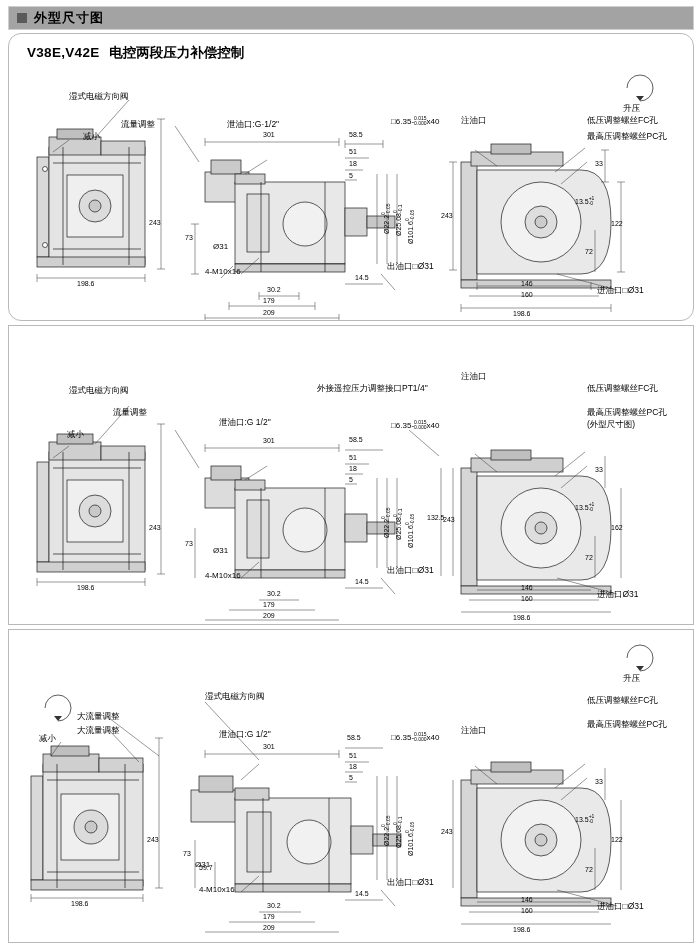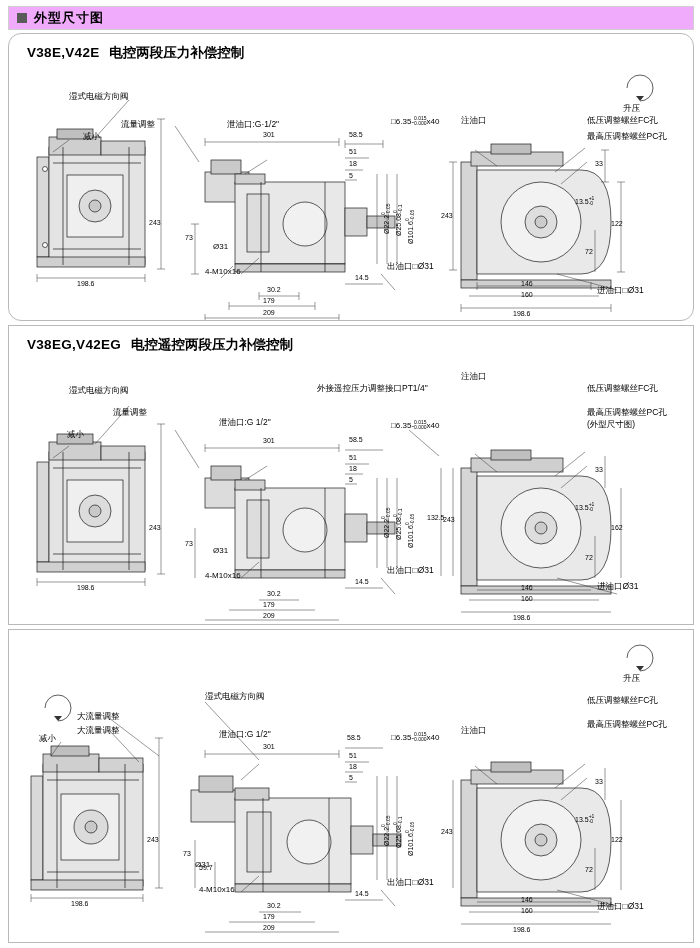--- a/index.html
+++ b/index.html
@@ -8,21 +8,21 @@
     background:#ffffff;
     font-family:"Liberation Sans", sans-serif;
     color:#000;
     -webkit-font-smoothing:none;
   }
   .page{position:relative;width:700px;height:948px;overflow:hidden;}
 
   
   .page-header{
     position:absolute;left:8px;top:6px;width:684px;height:22px;
-    background:#f0abfc;border:1px solid #cfcfcf;
+    background:#a3a3a3;border:1px solid #cfcfcf;
     display:flex;align-items:center;
   }
   .page-header .sq{
     width:10px;height:10px;background:#5a5a5a;margin-left:8px;margin-right:7px;
   }
   .page-header .txt{font-size:13px;font-weight:bold;letter-spacing:1px;}
 
   
   .panel{
     position:absolute;left:8px;width:684px;
@@ -234,24 +234,20 @@
       <div class="lab sm" style="left:512px;top:257px;">160</div>
       <div class="lab sm" style="left:504px;top:276px;">198.6</div>
 
       <div class="lab sm rot" style="left:372px;top:200px;"><span>Ø22.2</span><span class="frac"><i>0</i><i>-0.05</i></span></div>
       <div class="lab sm rot" style="left:384px;top:202px;"><span>Ø25.08</span><span class="frac"><i>0</i><i>-0.1</i></span></div>
       <div class="lab sm rot" style="left:396px;top:210px;"><span>Ø101.6</span><span class="frac"><i>0</i><i>-0.05</i></span></div>
     </div>
   </div>
 
   <div class="panel" id="panel2">
-    <div class="sec-title">
-      <span class="code">V38EG,V42EG</span>
-      <span class="cn">电控遥控两段压力补偿控制</span>
-    </div>
 
     <div class="canvas">
       <svg width="684" height="298" viewBox="0 0 684 298">
         <g stroke="#1a1a1a" fill="none" stroke-width="0.7">
           <g transform="translate(28,108)">
             <rect x="0" y="28" width="12" height="100" fill="#d9d9d9"></rect>
             <rect x="12" y="18" width="96" height="118" fill="#e4e4e4"></rect>
             <rect x="12" y="8" width="52" height="18" fill="#cfcfcf"></rect>
             <rect x="20" y="0" width="36" height="10" fill="#bfbfbf"></rect>
             <rect x="64" y="12" width="44" height="14" fill="#d2d2d2"></rect>
@@ -344,21 +340,21 @@
       <div class="lab cn" style="left:60px;top:60px;">湿式电磁方向阀</div>
       <div class="lab cn" style="left:104px;top:82px;">流量调整</div>
       <div class="lab cn" style="left:58px;top:104px;">减小</div>
       <div class="lab cn" style="left:210px;top:92px;">泄油口:G 1/2"</div>
       <div class="lab cn" style="left:308px;top:58px;">外接遥控压力调整接口PT1/4"</div>
       <div class="lab cn" style="left:452px;top:46px;">注油口</div>
       <div class="lab cn" style="left:578px;top:58px;">低压调整螺丝FC孔</div>
       <div class="lab cn" style="left:578px;top:82px;">最高压调整螺丝PC孔</div>
       <div class="lab cn" style="left:578px;top:94px;">(外型尺寸图)</div>
       <div class="lab cn" style="left:378px;top:240px;">出油口□Ø31</div>
-      <div class="lab cn" style="left:588px;top:256px;">进油口Ø31</div>
+      <div class="lab cn" style="left:588px;top:264px;">进油口Ø31</div>
       <div class="lab" style="left:196px;top:245px;">4-M10x16</div>
       <div class="lab" style="left:204px;top:220px;">Ø31</div>
 
       <div class="lab" style="left:382px;top:94px;">
         <span>□6.35-</span><span class="frac"><i>0.015</i><i>0.000</i></span><span>x40</span>
       </div>
 
       <div class="lab sm" style="left:254px;top:111px;">301</div>
       <div class="lab sm" style="left:340px;top:110px;">58.5</div>
       <div class="lab sm" style="left:340px;top:128px;">51</div>

